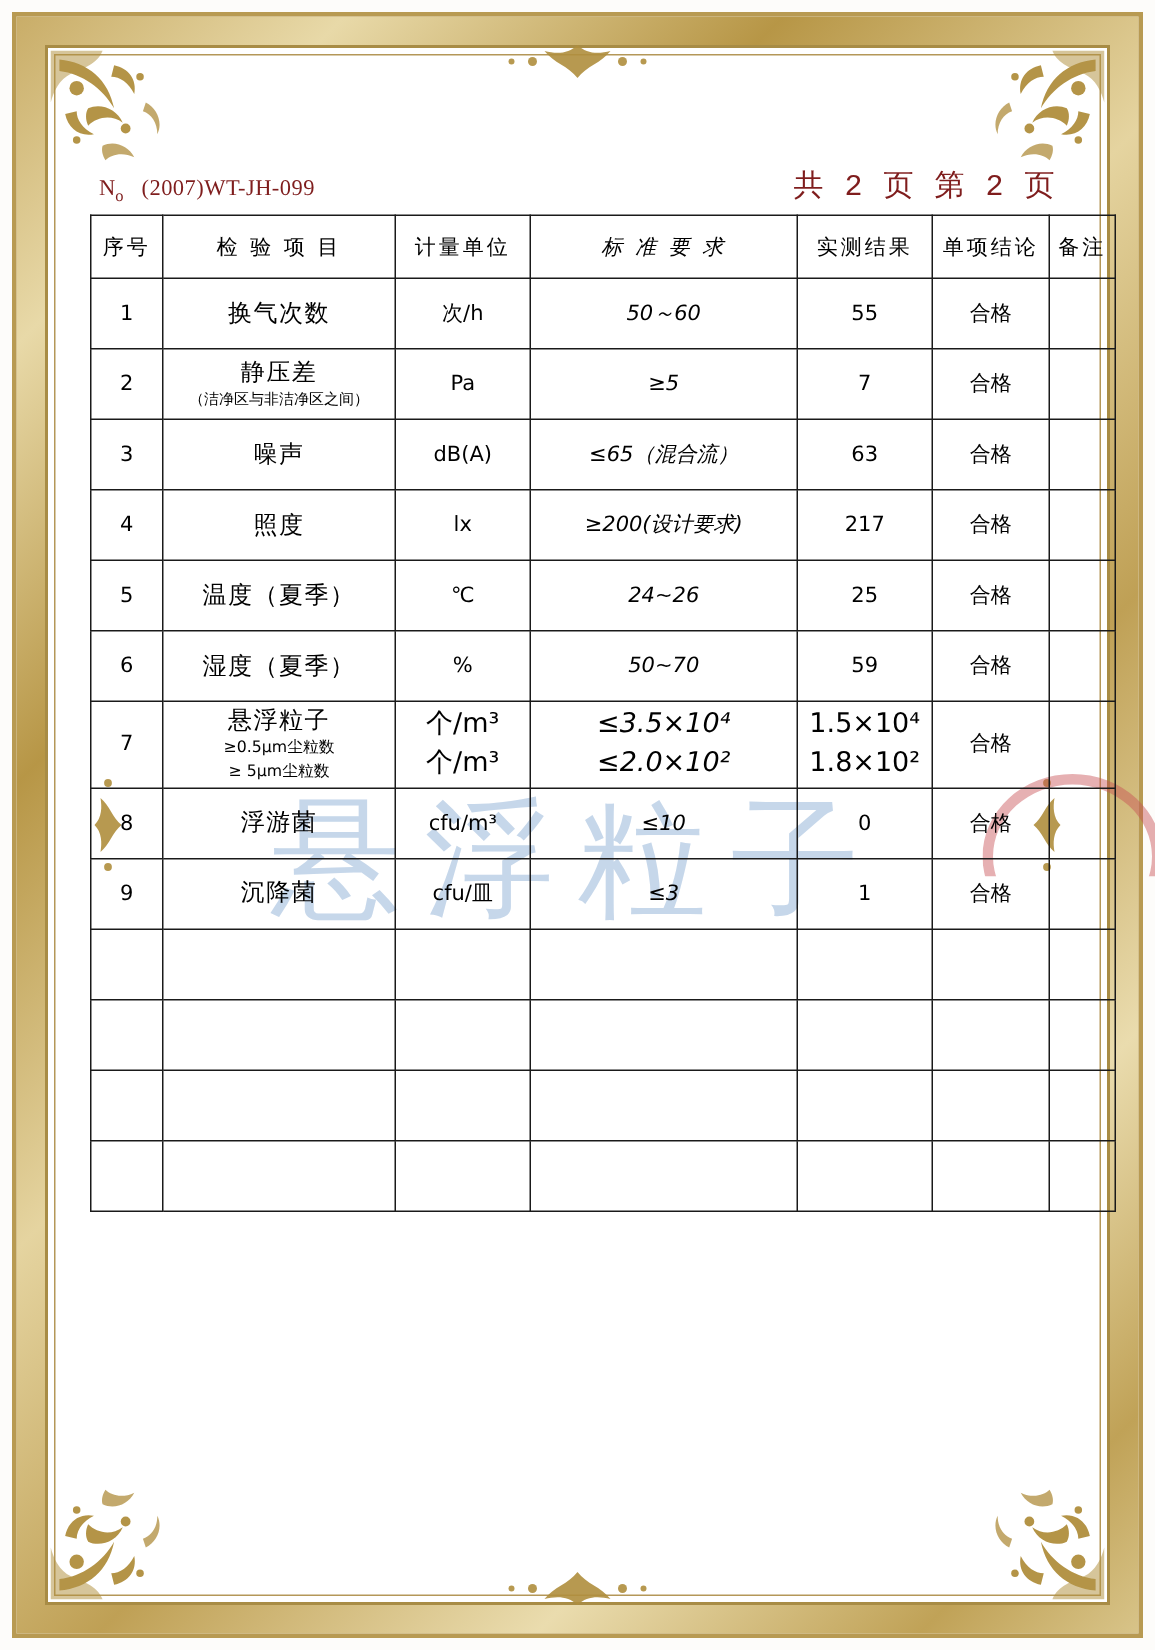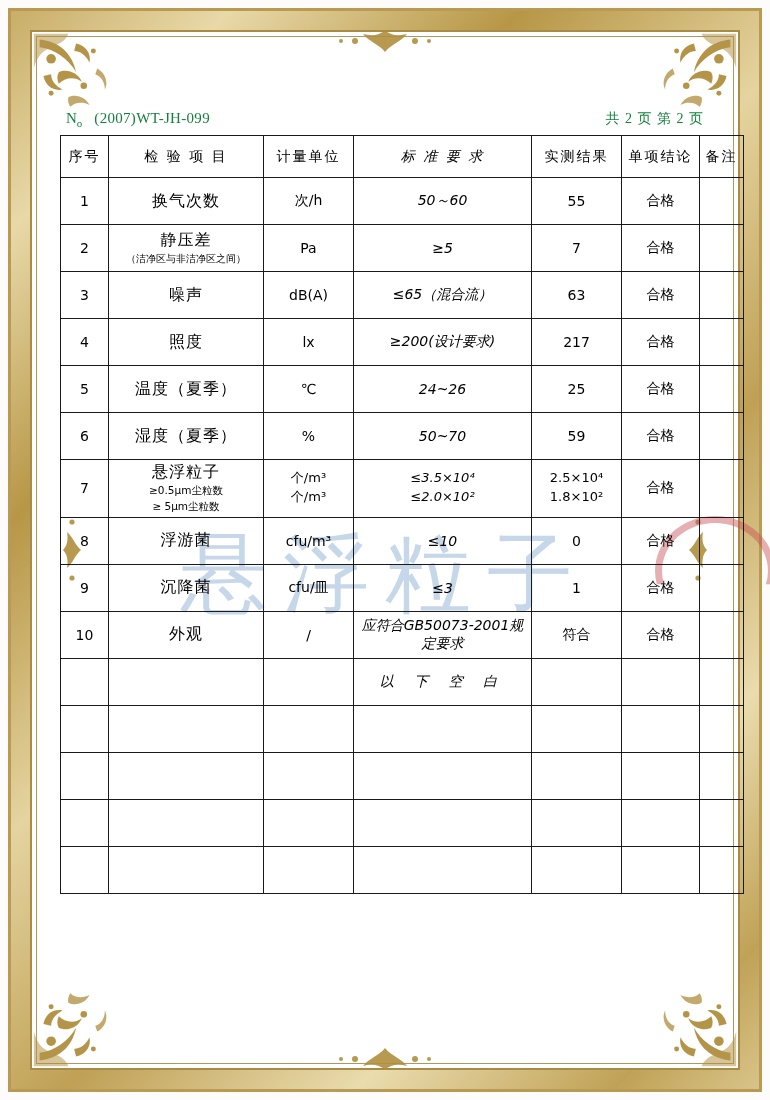--- a/index.html
+++ b/index.html
@@ -62,28 +62,28 @@
   
   .content {
     position: absolute;
     left: 60px; top: 110px; right: 60px; bottom: 60px;
   }
   .head-row {
     display: flex;
     justify-content: space-between;
     align-items: baseline;
     font-size: 15px;
-    color: #15803d;
+    color: #7f1d1d;
     padding: 0 6px 6px 6px;
   }
   .doc-no { font-family: "Liberation Serif", serif; }
   .doc-no .no-label { font-size: 15px; }
   .doc-no .no-sub { font-size: 11px; vertical-align: sub; }
   .doc-no .no-value { margin-left: 12px; letter-spacing: .3px; }
-  .page-of { font-family: Liberation Serif, serif; font-size: 14px; letter-spacing: 1px; }
+  .page-of { font-family: Liberation Mono, monospace; font-size: 20px; letter-spacing: 1px; }
 
   table.report {
     width: 100%;
     border-collapse: collapse;
     table-layout: fixed;
     background: transparent;
   }
   table.report th, table.report td {
     border: 1px solid #1a1a1a;
     text-align: center;
@@ -105,21 +105,21 @@
   .col-std   { width: 178px; font-style: italic; }
   .col-res   { width: 90px; }
   .col-concl { width: 78px; }
   .col-note  { width: 44px; }
 
   .item-main { font-size: 16px; letter-spacing: 1px; font-family: Liberation Mono, monospace; }
   .item-sub  { font-size: 10px; line-height: 1.25; margin-top: 2px; letter-spacing: 0; }
   .sub-lines { font-size: 10.5px; line-height: 1.5; }
   .unit-small { font-size: 13px; }
   .std-small { font-size: 13px; }
-  .two-line { line-height: 1.45; font-size: 13px; }
+  .two-line { line-height: 1.45; font-size: 18px; }
   .blank-note { letter-spacing: 8px; font-size: 15px; }
   .tall-row td { height: 55px; }
   .filler td { height: 47px; border-top: none; border-bottom: none; }
   .filler td.col-no, .filler td.col-item, .filler td.col-unit,
   .filler td.col-std, .filler td.col-res, .filler td.col-concl, .filler td.col-note {
     border-left: 1px solid #1a1a1a; border-right: 1px solid #1a1a1a;
   }
   .last-row td { border-bottom: 1px solid #1a1a1a; }
 
   
@@ -373,21 +373,21 @@
           </td>
           <td class="col-unit">
             <div class="two-line">个/m³</div>
             <div class="two-line">个/m³</div>
           </td>
           <td class="col-std">
             <div class="two-line">≤3.5×10⁴</div>
             <div class="two-line">≤2.0×10²</div>
           </td>
           <td class="col-res">
-            <div class="two-line">2.5×10⁴</div>
+            <div class="two-line">1.5×10⁴</div>
             <div class="two-line">1.8×10²</div>
           </td>
           <td class="col-concl">合格</td>
           <td class="col-note"></td>
         </tr>
 
         <tr>
           <td class="col-no">8</td>
           <td class="col-item">
                 <div class="item-main">浮游菌</div>
@@ -404,41 +404,21 @@
           <td class="col-item">
                 <div class="item-main">沉降菌</div>
               </td>
           <td class="col-unit unit-small">cfu/皿</td>
           <td class="col-std">≤3</td>
           <td class="col-res">1</td>
           <td class="col-concl">合格</td>
           <td class="col-note"></td>
         </tr>
 
-        <tr class="tall-row">
-          <td class="col-no">10</td>
-          <td class="col-item">
-                <div class="item-main">外观</div>
-              </td>
-          <td class="col-unit">/</td>
-          <td class="col-std std-small">应符合GB50073-2001规定要求</td>
-          <td class="col-res">符合</td>
-          <td class="col-concl">合格</td>
-          <td class="col-note"></td>
-        </tr>
-
-        <tr class="filler">
-          <td class="col-no"></td>
-          <td class="col-item"></td>
-          <td class="col-unit"></td>
-          <td class="col-std blank-note">以 下 空 白</td>
-          <td class="col-res"></td>
-          <td class="col-concl"></td>
-          <td class="col-note"></td>
-        </tr>
+
 
         <tr class="filler">
           <td class="col-no"></td>
           <td class="col-item"></td>
           <td class="col-unit"></td>
           <td class="col-std"></td>
           <td class="col-res"></td>
           <td class="col-concl"></td>
           <td class="col-note"></td>
         </tr>

